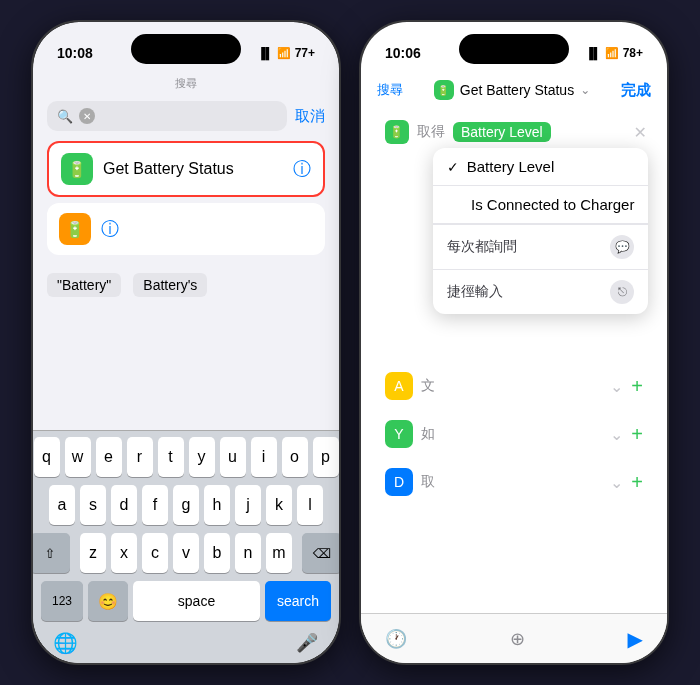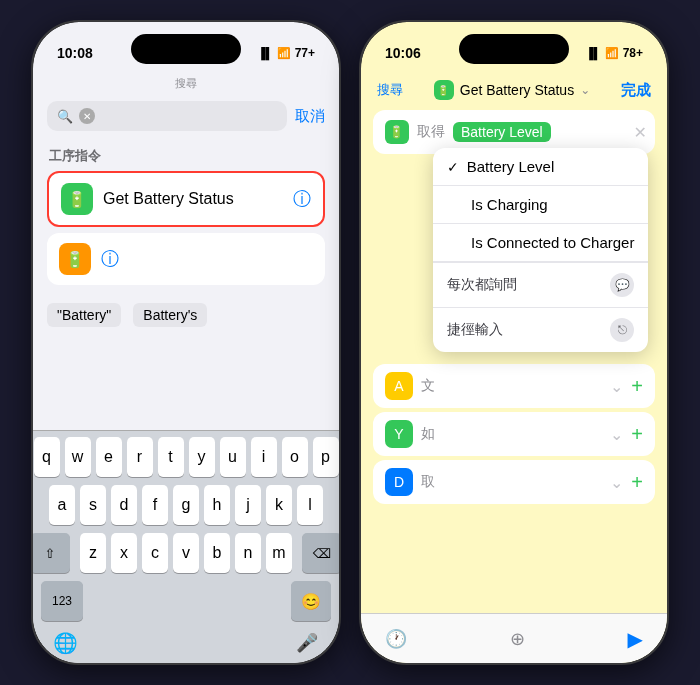--- a/index.html
+++ b/index.html
@@ -239,21 +239,22 @@
       padding: 0 4px;
       margin-bottom: 6px;
       gap: 5px;
     }
 
     .kb-globe { font-size: 20px; }
     .kb-mic { font-size: 18px; }
 
     
     .phone-right .screen {
-      background: #fef9c3;
+      background: #ffffff;
+      border-radius: 17px;
     }
 
     .shortcuts-header {
       display: flex;
       align-items: center;
       justify-content: space-between;
       padding: 6px 16px 4px;
     }
 
     .shortcuts-back {
@@ -472,21 +473,20 @@
     <div class="nav-hint">搜尋</div>
 
     <div class="search-bar-container">
       <div class="search-bar">
         <span class="search-icon-small">🔍</span>
         <div class="search-clear">✕</div>
       </div>
       <span class="cancel-btn">取消</span>
     </div>
 
-    <div class="section-header">工序指令</div>
 
     <div class="shortcut-item" style="background:#fff; border: 2.5px solid #ff3b30; border-radius:12px; margin: 2px 14px;">
       <div class="shortcut-icon icon-green">
         <span>🔋</span>
       </div>
       <span class="shortcut-name">Get Battery Status</span>
       <span class="info-icon">ⓘ</span>
     </div>
 
     <div style="background:#fff; border-radius:12px; margin: 6px 14px; display:flex; align-items:center; padding:10px 12px; gap:10px;">
@@ -536,20 +536,22 @@
         <div class="kb-key">v</div>
         <div class="kb-key">b</div>
         <div class="kb-key">n</div>
         <div class="kb-key">m</div>
         <div style="width:4px;"></div>
         <div class="kb-key kb-key-wide kb-key-dark">⌫</div>
       </div>
       <div class="kb-bottom-row">
         <div class="kb-key kb-key-wide kb-key-dark" style="min-width:38px;max-width:42px;font-size:12px;">123</div>
         <div class="kb-key kb-key-dark" style="min-width:36px;max-width:40px;">😊</div>
+        <div class="kb-key kb-key-space" style="flex:1;max-width:none;">space</div>
+        <div class="kb-key kb-key-search">search</div>
       </div>
       <div style="display:flex; justify-content:space-between; padding:4px 16px 8px; align-items:center;">
         <span class="kb-globe">🌐</span>
         <span class="kb-mic">🎤</span>
       </div>
     </div>
   </div>
 </div>
 
 <div class="phone phone-right">
@@ -580,24 +582,20 @@
         <div class="action-icon">🔋</div>
         <span class="action-label">取得</span>
         <div class="action-value-pill">Battery Level</div>
         <span class="action-close">✕</span>
       </div>
 
       <div class="dropdown-menu">
         <div class="dropdown-item">
           <span class="dropdown-check">✓</span>
           <span>Battery Level</span>
-        </div>
-        <div class="dropdown-item">
-          <span style="width:16px;"></span>
-          <span>Is Charging</span>
         </div>
         <div class="dropdown-item">
           <span style="width:16px;"></span>
           <span>Is Connected to Charger</span>
         </div>
         <div style="height:0.5px;background:#e5e5ea;"></div>
         <div class="dropdown-icon-row">
           <span>每次都詢問</span>
           <div class="dropdown-icon-badge">💬</div>
         </div>

